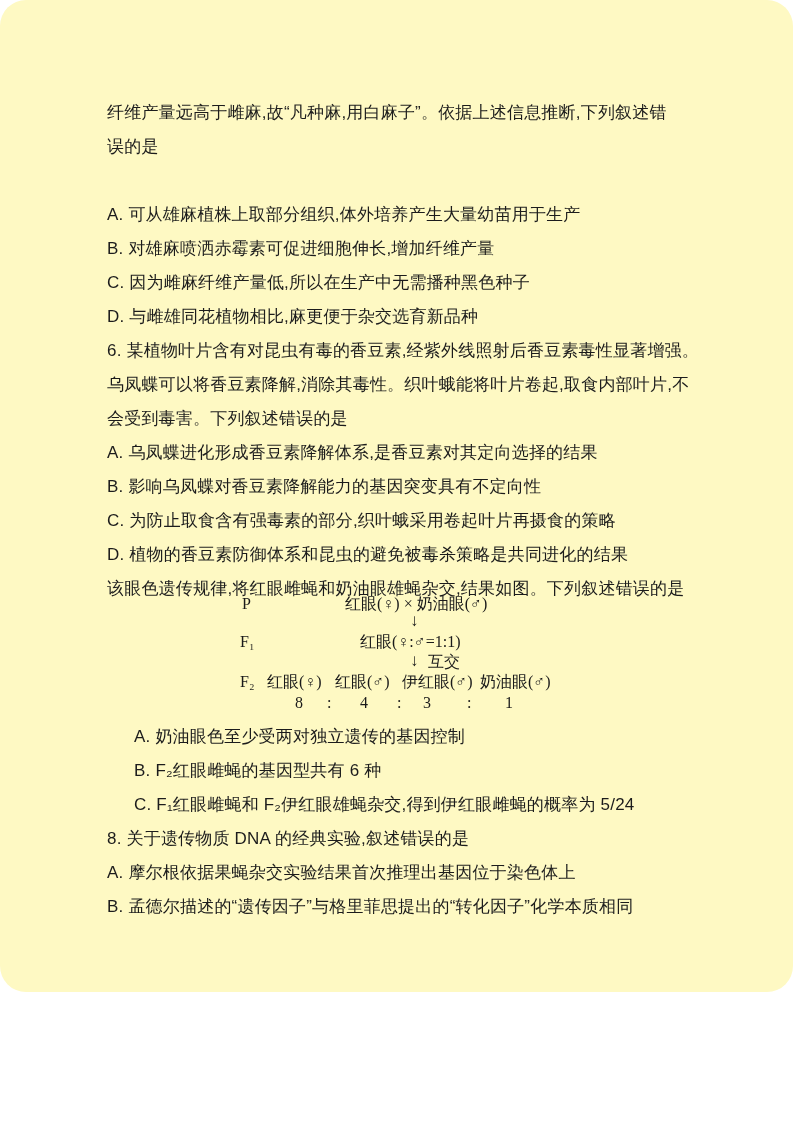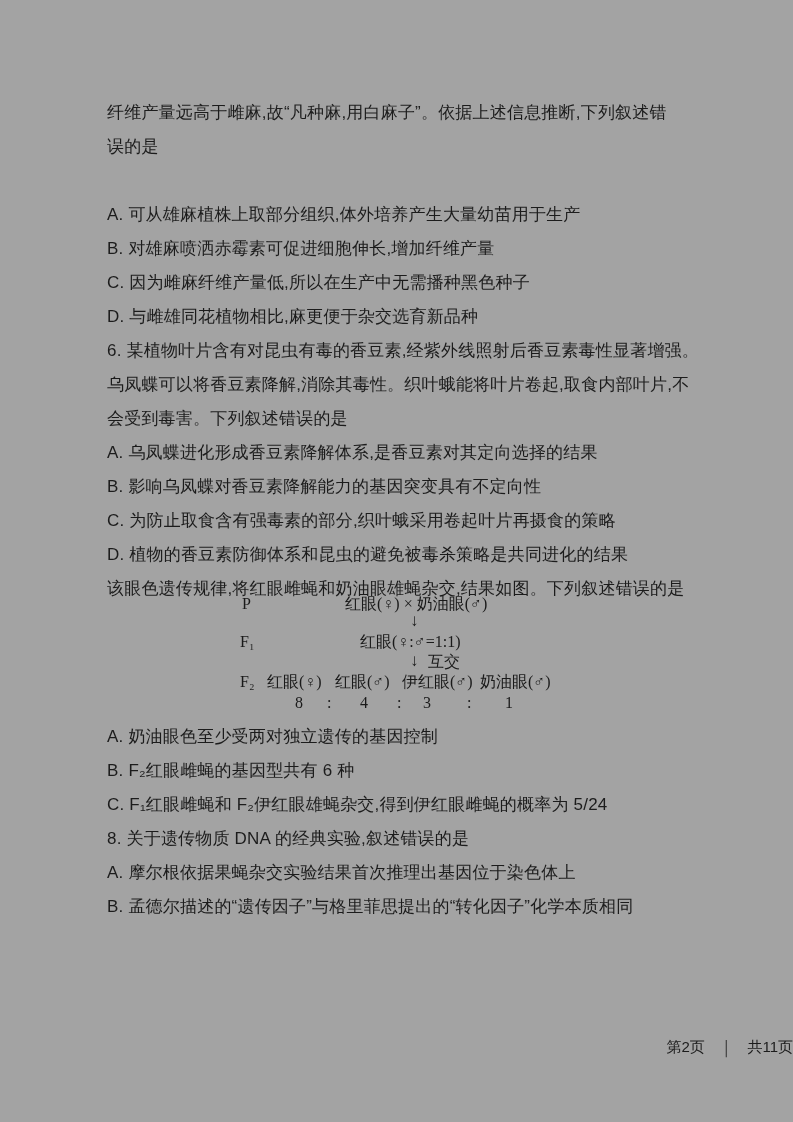--- a/index.html
+++ b/index.html
@@ -3,25 +3,26 @@
 <meta charset="utf-8">
 <style>
   html, body {
     margin: 0;
     padding: 0;
     background: #ffffff;
   }
   .page {
     position: relative;
     width: 793px;
-    height: 1122px;
-    background: #a3a3a3;
+    height: 992px;
+    background: #fef9c3;
     overflow: hidden;
     font-family: "Liberation Sans", sans-serif;
     color: #1c1c1c;
+    border-radius: 26px;
   }
   .content {
     position: absolute;
     left: 107px;
     top: 96px;
     width: 566px;
     font-size: 17px;
     line-height: 34px;
   }
   .line {
@@ -42,21 +43,21 @@
     line-height: 1;
     color: #1a1a1a;
   }
   .diagram span {
     position: absolute;
     white-space: nowrap;
   }
   .gen-label { font-weight: 400; }
   .arrow { font-size: 17px; }
 
-  .after-diagram { margin-top: 8px; }
+  .after-diagram { margin-top: 8px; margin-left: 27px; }
 
   .footer {
     position: absolute;
     left: 0;
     top: 1030px;
     width: 100%;
     text-align: right;
     font-size: 15px;
     line-height: 34px;
     color: #1c1c1c;

